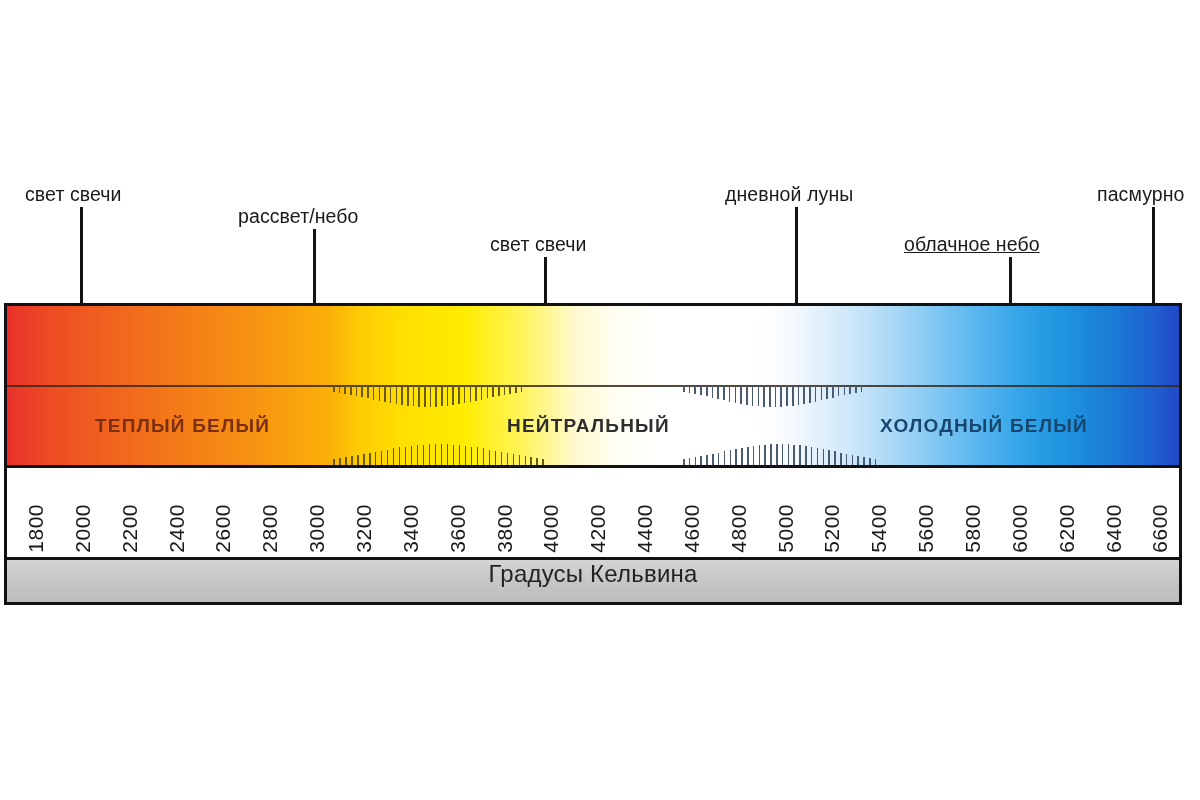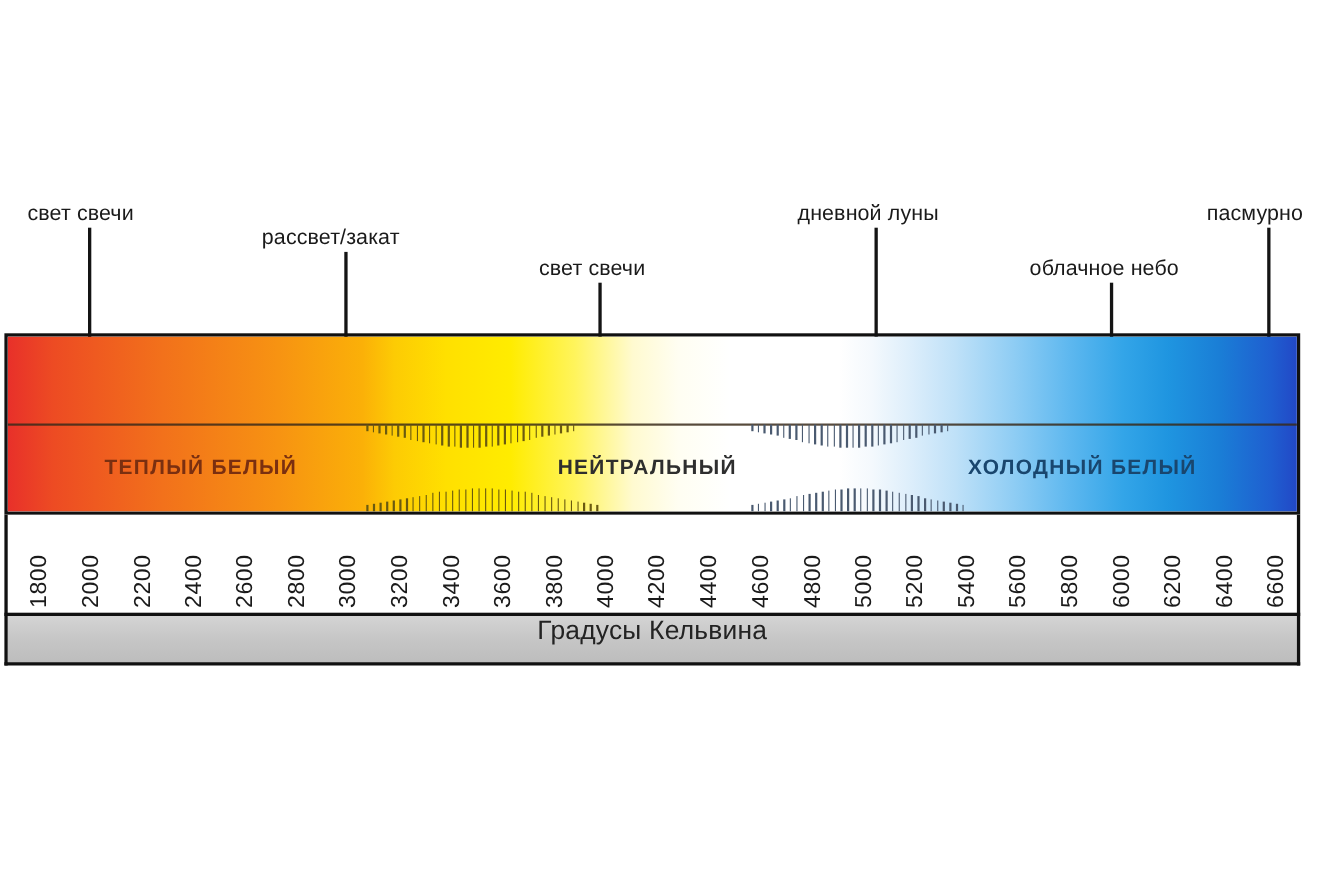--- a/index.html
+++ b/index.html
@@ -187,36 +187,36 @@
 </head>
 <body>
 
 <div class="callouts">
   <div class="callout">
     <span class="callout-text" style="left: 25px; top: 183px;">свет свечи</span>
     <span class="callout-line" style="left: 80px; top: 207px; height: 140px;"></span>
     <span class="callout-dot" style="left: 66px; top: 333px;"></span>
   </div>
   <div class="callout">
-    <span class="callout-text" style="left: 238px; top: 205px;">рассвет/закат</span>
+    <span class="callout-text" style="left: 238px; top: 205px;">рассвет/небо</span>
     <span class="callout-line" style="left: 313px; top: 229px; height: 118px;"></span>
     <span class="callout-dot" style="left: 299px; top: 333px;"></span>
   </div>
   <div class="callout">
     <span class="callout-text" style="left: 490px; top: 233px;">свет свечи</span>
     <span class="callout-line" style="left: 544px; top: 257px; height: 90px;"></span>
     <span class="callout-dot" style="left: 530px; top: 333px;"></span>
   </div>
   <div class="callout">
     <span class="callout-text" style="left: 725px; top: 183px;">дневной луны</span>
     <span class="callout-line" style="left: 795px; top: 207px; height: 140px;"></span>
     <span class="callout-dot" style="left: 781px; top: 333px;"></span>
   </div>
   <div class="callout">
-    <span class="callout-text" style="left: 936px; top: 233px;">облачное небо</span>
+    <span class="callout-text" style="left: 904px; top: 233px; text-decoration: underline;">облачное небо</span>
     <span class="callout-line" style="left: 1009px; top: 257px; height: 90px;"></span>
     <span class="callout-dot" style="left: 995px; top: 333px;"></span>
   </div>
   <div class="callout">
     <span class="callout-text" style="left: 1097px; top: 183px;">пасмурно</span>
     <span class="callout-line" style="left: 1152px; top: 207px; height: 140px;"></span>
     <span class="callout-dot" style="left: 1138px; top: 333px;"></span>
   </div>
 </div>
 

